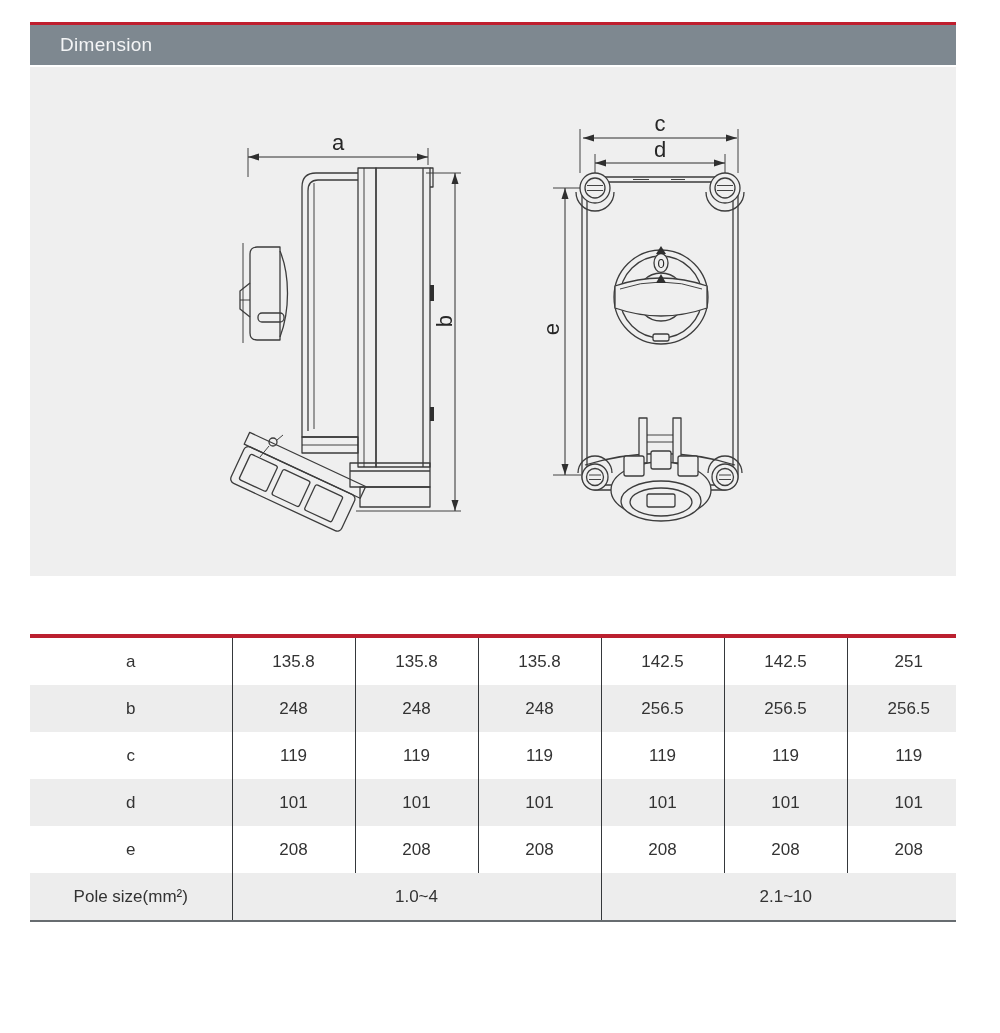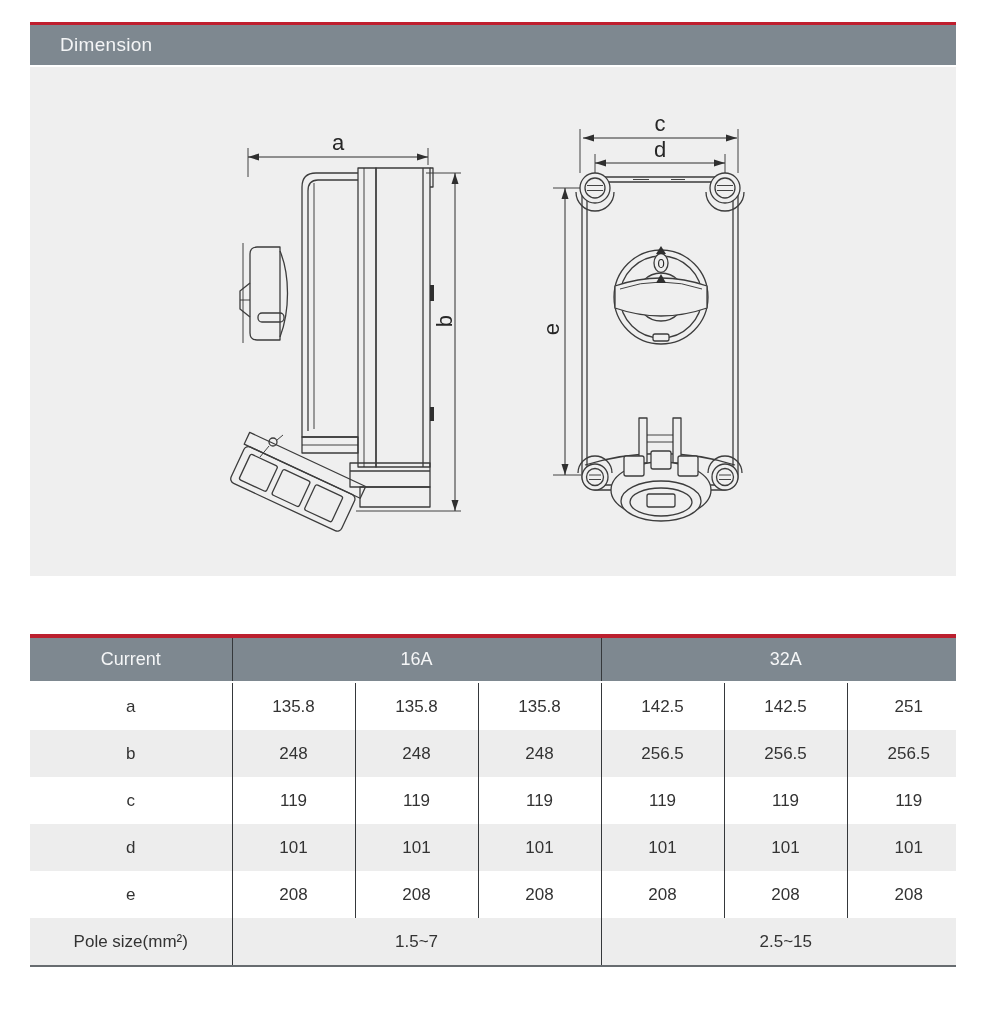--- a/index.html
+++ b/index.html
@@ -206,25 +206,20 @@
     <colgroup>
       <col style="width:202px">
         <col style="width:123px">
         <col style="width:123px">
         <col style="width:123px">
       <col style="width:123px">
         <col style="width:123px">
         <col style="width:123px">
     </colgroup>
     <tbody>
-      <tr class="hr1">
-        <td class="hc">Current</td>
-        <td class="hc bl" colspan="3">16A</td>
-        <td class="hc bl" colspan="3">32A</td>
-      </tr>
       <tr>
         <td class="lc">a</td>
         <td class="vc bl">135.8</td>
         <td class="vc bl">135.8</td>
         <td class="vc bl">135.8</td>
         <td class="vc bl">142.5</td>
         <td class="vc bl">142.5</td>
         <td class="vc bl">251</td>
       </tr>
       <tr class="alt">
@@ -258,19 +253,19 @@
         <td class="lc">e</td>
         <td class="vc bl">208</td>
         <td class="vc bl">208</td>
         <td class="vc bl">208</td>
         <td class="vc bl">208</td>
         <td class="vc bl">208</td>
         <td class="vc bl">208</td>
       </tr>
       <tr class="alt">
         <td class="lc">Pole size(mm²)</td>
-        <td class="vc bl" colspan="3">1.5~7</td>
-        <td class="vc bl" colspan="3">2.5~15</td>
+        <td class="vc bl" colspan="3">1.0~4</td>
+        <td class="vc bl" colspan="3">2.1~10</td>
       </tr>
     </tbody>
   </table>
 
 </div>
 
 </body></html>

